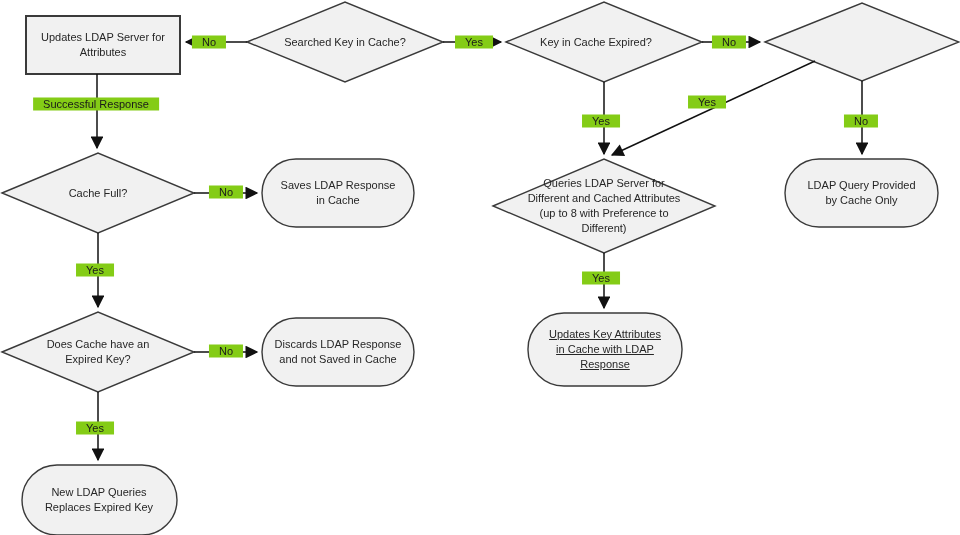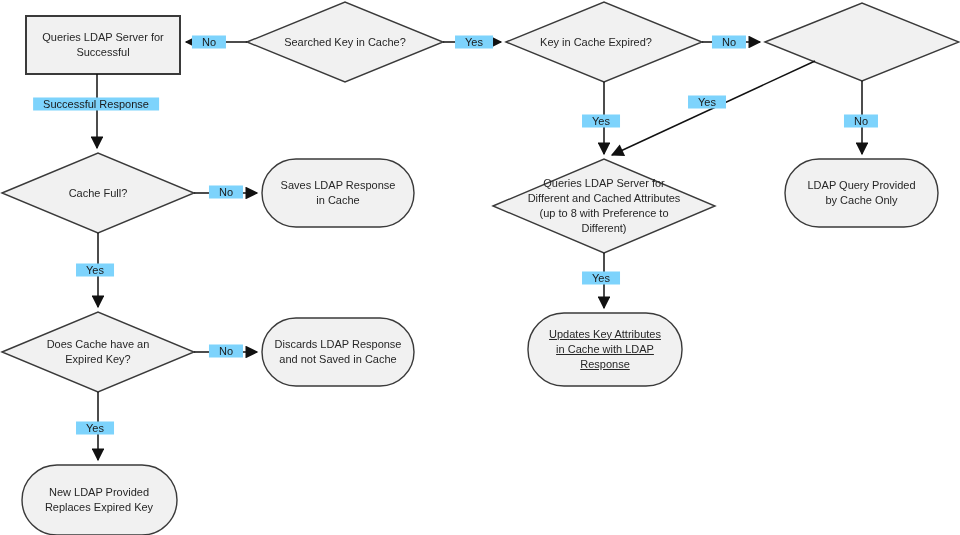--- a/index.html
+++ b/index.html
@@ -36,21 +36,21 @@
     align-items: center;
     justify-content: center;
     text-align: center;
     font-size: 11px;
     line-height: 15px;
     color: #262626;
   }
   .edge-label {
     position: absolute;
     transform: translate(-50%, -50%);
-    background: #7dd3fc;
+    background: #84cc16;
     padding: 0 10px;
     font-size: 11px;
     line-height: 13px;
     color: #1a1a1a;
     white-space: nowrap;
   }
 </style>
 </head>
 <body>
 
@@ -83,28 +83,28 @@
     <line class="edge" x1="194" y1="193" x2="257" y2="193" marker-end="url(#arrow)"></line>
     <line class="edge" x1="98" y1="233" x2="98" y2="307" marker-end="url(#arrow)"></line>
     <line class="edge" x1="194" y1="352" x2="257" y2="352" marker-end="url(#arrow)"></line>
     <line class="edge" x1="98" y1="392" x2="98" y2="460" marker-end="url(#arrow)"></line>
     <line class="edge" x1="604" y1="82" x2="604" y2="154" marker-end="url(#arrow)"></line>
     <line class="edge" x1="815" y1="61" x2="612" y2="155" marker-end="url(#arrow)"></line>
     <line class="edge" x1="862" y1="81" x2="862" y2="154" marker-end="url(#arrow)"></line>
     <line class="edge" x1="604" y1="253" x2="604" y2="308" marker-end="url(#arrow)"></line>
   </svg>
 
-  <div class="node-label" style="left:28px; top:16px; width:150px; height:58px;">Queries LDAP Server for Successful</div>
+  <div class="node-label" style="left:28px; top:16px; width:150px; height:58px;">Updates LDAP Server for Attributes</div>
   <div class="node-label" style="left:265px; top:2px; width:160px; height:80px;">Searched Key in Cache?</div>
   <div class="node-label" style="left:516px; top:2px; width:160px; height:80px;">Key in Cache Expired?</div>
   <div class="node-label" style="left:278px; top:161px; width:120px; height:64px;">Saves LDAP Response in Cache</div>
   <div class="node-label" style="left:38px; top:155px; width:120px; height:76px;">Cache Full?</div>
   <div class="node-label" style="left:38px; top:314px; width:120px; height:76px;">Does Cache have an Expired Key?</div>
   <div class="node-label" style="left:268px; top:320px; width:140px; height:64px;">Discards LDAP Response and not Saved in Cache</div>
-  <div class="node-label" style="left:34px; top:467px; width:130px; height:66px;">New LDAP Provided Replaces Expired Key</div>
+  <div class="node-label" style="left:34px; top:467px; width:130px; height:66px;">New LDAP Queries Replaces Expired Key</div>
   <div class="node-label" style="left:524px; top:161px; width:160px; height:90px;">Queries LDAP Server for Different and Cached Attributes (up to 8 with Preference to Different)</div>
   <div class="node-label" style="left:546px; top:314px; width:118px; height:70px;text-decoration:underline;">Updates Key Attributes in Cache with LDAP Response</div>
   <div class="node-label" style="left:804px; top:161px; width:115px; height:64px;">LDAP Query Provided by Cache Only</div>
 
   <span class="edge-label" style="left:209px; top:42px;">No</span>
   <span class="edge-label" style="left:474px; top:42px;">Yes</span>
   <span class="edge-label" style="left:729px; top:42px;">No</span>
   <span class="edge-label" style="left:96px; top:104px;">Successful Response</span>
   <span class="edge-label" style="left:226px; top:192px;">No</span>
   <span class="edge-label" style="left:95px; top:270px;">Yes</span>

